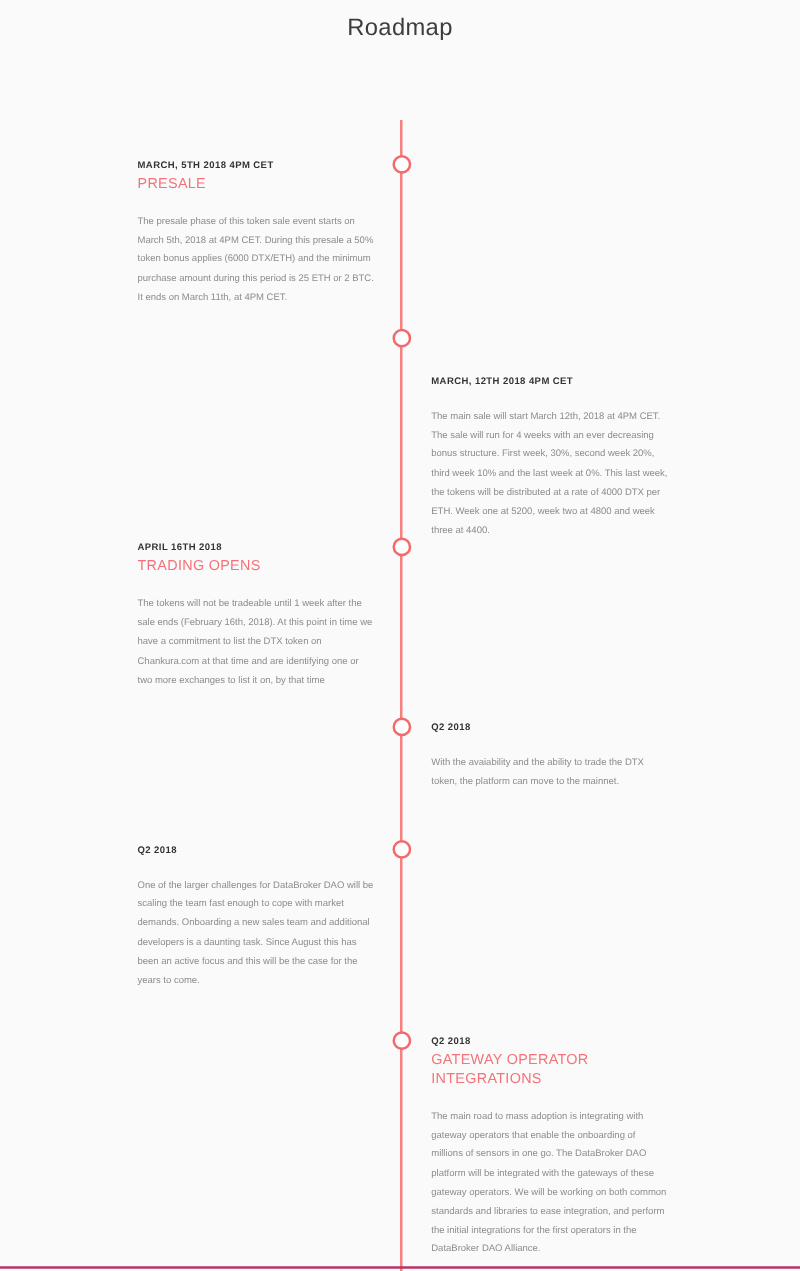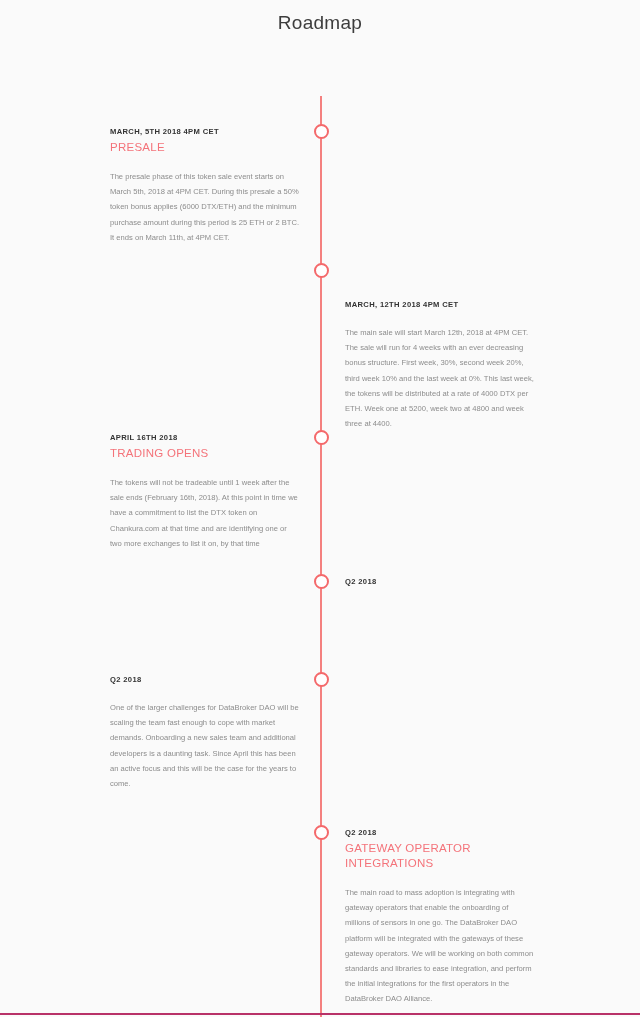--- a/index.html
+++ b/index.html
@@ -145,28 +145,29 @@
       <div class="entry-date">APRIL 16TH 2018</div>
       <div class="entry-heading">TRADING OPENS</div>
       <div class="entry-body">The tokens will not be tradeable until 1 week after the sale ends (February 16th, 2018). At this point in time we have a commitment to list the DTX token on Chankura.com at that time and are identifying one or two more exchanges to list it on, by that time</div>
     </div>
   </div>
 
   <div class="entry right" style="top:0;">
     <div class="marker" style="top:540px;"></div>
     <div class="panel" style="top:542px;">
       <div class="entry-date">Q2 2018</div>
+      <div class="entry-body">With the avaiability and the ability to trade the DTX token, the platform can move to the mainnet.</div>
     </div>
   </div>
 
   <div class="entry left" style="top:0;">
     <div class="marker" style="top:638px;"></div>
     <div class="panel" style="top:640px;">
       <div class="entry-date">Q2 2018</div>
-      <div class="entry-body">One of the larger challenges for DataBroker DAO will be scaling the team fast enough to cope with market demands. Onboarding a new sales team and additional developers is a daunting task. Since April this has been an active focus and this will be the case for the years to come.</div>
+      <div class="entry-body">One of the larger challenges for DataBroker DAO will be scaling the team fast enough to cope with market demands. Onboarding a new sales team and additional developers is a daunting task. Since August this has been an active focus and this will be the case for the years to come.</div>
     </div>
   </div>
 
   <div class="entry right" style="top:0;">
     <div class="marker" style="top:791px;"></div>
     <div class="panel" style="top:793px;">
       <div class="entry-date">Q2 2018</div>
       <div class="entry-heading">GATEWAY OPERATOR INTEGRATIONS</div>
       <div class="entry-body">The main road to mass adoption is integrating with gateway operators that enable the onboarding of millions of sensors in one go. The DataBroker DAO platform will be integrated with the gateways of these gateway operators. We will be working on both common standards and libraries to ease integration, and perform the initial integrations for the first operators in the DataBroker DAO Alliance.</div>
     </div>

